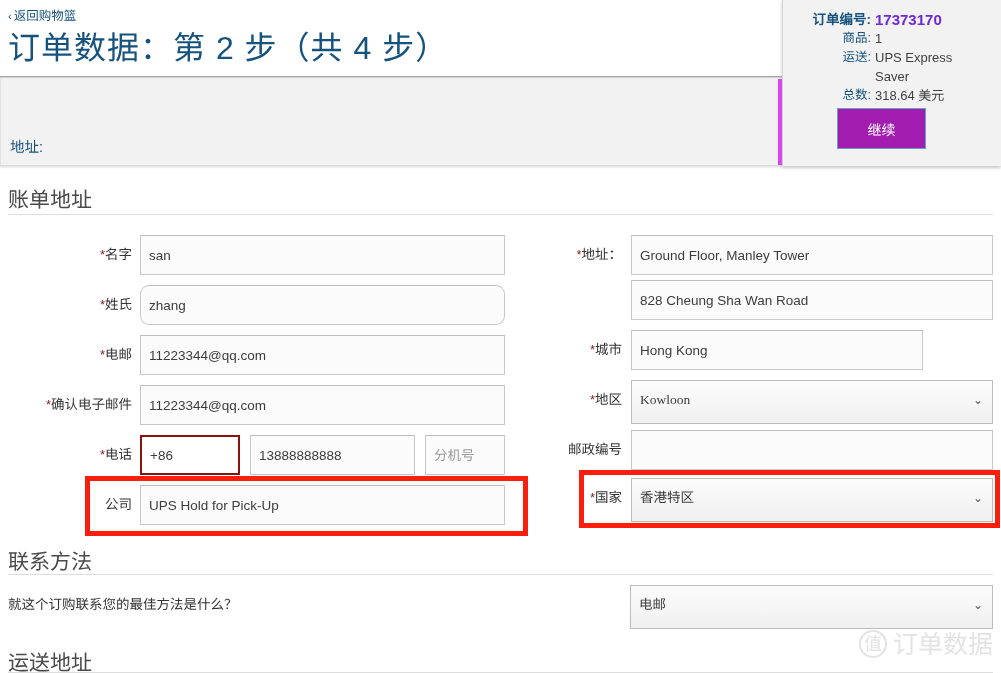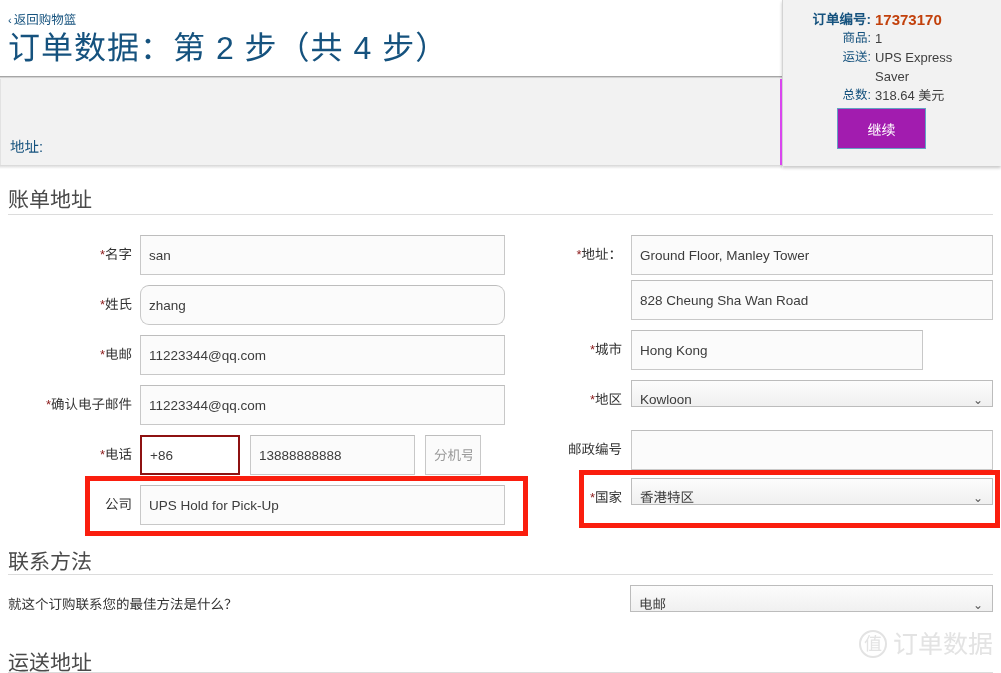--- a/index.html
+++ b/index.html
@@ -14,21 +14,21 @@
   #root { position: relative; width: 1001px; height: 673px; background: #fff; }
 
   
   .topbar {
     position: absolute; left: 0; top: 0; width: 1001px; height: 78px;
     background: #ffffff;
   }
   .back-link {
     position: absolute; left: 8px; top: 8px;
     font-size: 12.5px; color: #15527e; text-decoration: none;
-    white-space: nowrap; line-height: 24px; cursor: pointer;
+    white-space: nowrap; line-height: 16px; cursor: pointer;
   }
   .back-link .chev { font-size: 11px; margin-right: 2px; color: #15527e; }
   .back-link .txt { text-decoration: none; }
   .page-title {
     position: absolute; left: 8px; top: 26px;
     font-size: 32px; line-height: 44px; color: #15527e;
     font-weight: normal; letter-spacing: 1px; white-space: nowrap;
     margin: 0;
   }
 
@@ -49,34 +49,34 @@
   .sum-row .k {
     color: #15527e; font-size: 12.5px; line-height: 19px;
     text-align: right; width: 92px; flex: 0 0 92px; padding-right: 4px;
     white-space: nowrap;
   }
   .sum-row .v {
     color: #3f3f3f; font-size: 13px; line-height: 19px; flex: 1 1 auto;
     white-space: normal; word-break: break-word;
   }
   .sum-row.main .k { font-size: 13.5px; font-weight: bold; }
-  .sum-row.main .v { font-size: 15px; font-weight: bold; color: #c2410c; }
+  .sum-row.main .v { font-size: 15px; font-weight: bold; color: #6d28d9; }
   .sum-row.ship .v { line-height: 19px; }
   .continue-btn {
     position: absolute; left: 54px; top: 108px; width: 89px; height: 41px;
     background: #a21caf; border: 1px solid #63a2c4;
     color: #ffffff; font-size: 14px; line-height: 39px;
     text-align: center; cursor: pointer; padding: 2px;
     font-family: inherit;
   }
 
   
   .addr-band {
     position: absolute; left: 0; top: 79px; width: 782px; height: 86px;
-    background: #f2f2f2; border-left: 1px solid #e2e2e2; border-right: 2px solid #d946ef; padding-left: 28px;
+    background: #f2f2f2; border-left: 1px solid #e2e2e2; border-right: 4px solid #d946ef; padding-left: 28px;
   }
   .addr-band .lbl {
     position: absolute; left: 9px; top: 56px;
     font-size: 14.5px; color: #15527e; white-space: nowrap;
   }
   .band-shadow {
     position: absolute; left: 0; top: 165px; width: 782px; height: 4px;
     background: linear-gradient(to bottom, rgba(0,0,0,0.16), rgba(0,0,0,0));
   }
 
@@ -109,22 +109,22 @@
     height: 40px;
     outline: none;
   }
   .inp::placeholder { color: #9a9a9a; }
   .inp.err { border: 2px solid #8e1111; background: #ffffff; }
 
   .sel {
     position: absolute;
     background: linear-gradient(to bottom,#fcfcfc 0,#f0f0f0 100%);
     border: 1px solid #bcbcbc;
-    height: 27px;
-    font-family: Liberation Sans, sans-serif; font-size: 13.5px; color: #3c3c3c;
+    height: 44px;
+    font-family: Liberation Serif, serif; font-size: 13.5px; color: #3c3c3c;
     padding: 0 30px 0 8px; line-height: 38px;
     cursor: pointer;
   }
   .sel .chev {
     position: absolute; right: 9px; top: 0; line-height: 38px;
     font-size: 12px; color: #5a5a5a;
   }
   .sel .selval { display: block; }
 
   
@@ -197,21 +197,21 @@
 
   <div class="fld-label" style="left:32px; top:346px; width:100px"><span class="req">*</span><span>电邮</span></div>
   <input class="inp" style="left: 140px; top: 335px; width: 365px;" value="11223344@qq.com">
 
   <div class="fld-label" style="left:10px; top:396px; width:122px"><span class="req">*</span><span>确认电子邮件</span></div>
   <input class="inp" style="left: 140px; top: 385px; width: 365px;" value="11223344@qq.com">
 
   <div class="fld-label" style="left:32px; top:446px; width:100px"><span class="req">*</span><span>电话</span></div>
   <input class="inp err" style="left: 140px; top: 435px; width: 100px;" value="+86">
   <input class="inp" style="left: 250px; top: 435px; width: 165px;" value="13888888888">
-  <input class="inp" style="left: 425px; top: 435px; width: 56px; text-align: right;" placeholder="分机号">
+  <input class="inp" style="left: 425px; top: 435px; width: 80px;" placeholder="分机号">
 
   <div class="fld-label" style="left:32px; top:496px; width:100px">公司</div>
   <input class="inp" style="left: 140px; top: 485px; width: 365px;" value="UPS Hold for Pick-Up">
 
   <div class="fld-label" style="left:500px; top:246px; width:122px"><span class="req">*</span><span>地址：</span></div>
   <input class="inp" style="left: 631px; top: 235px; width: 362px;" value="Ground Floor, Manley Tower">
 
   <input class="inp" style="left: 631px; top: 280px; width: 362px;" value="828 Cheung Sha Wan Road">
 
   <div class="fld-label" style="left:500px; top:341px; width:122px"><span class="req">*</span><span>城市</span></div>

